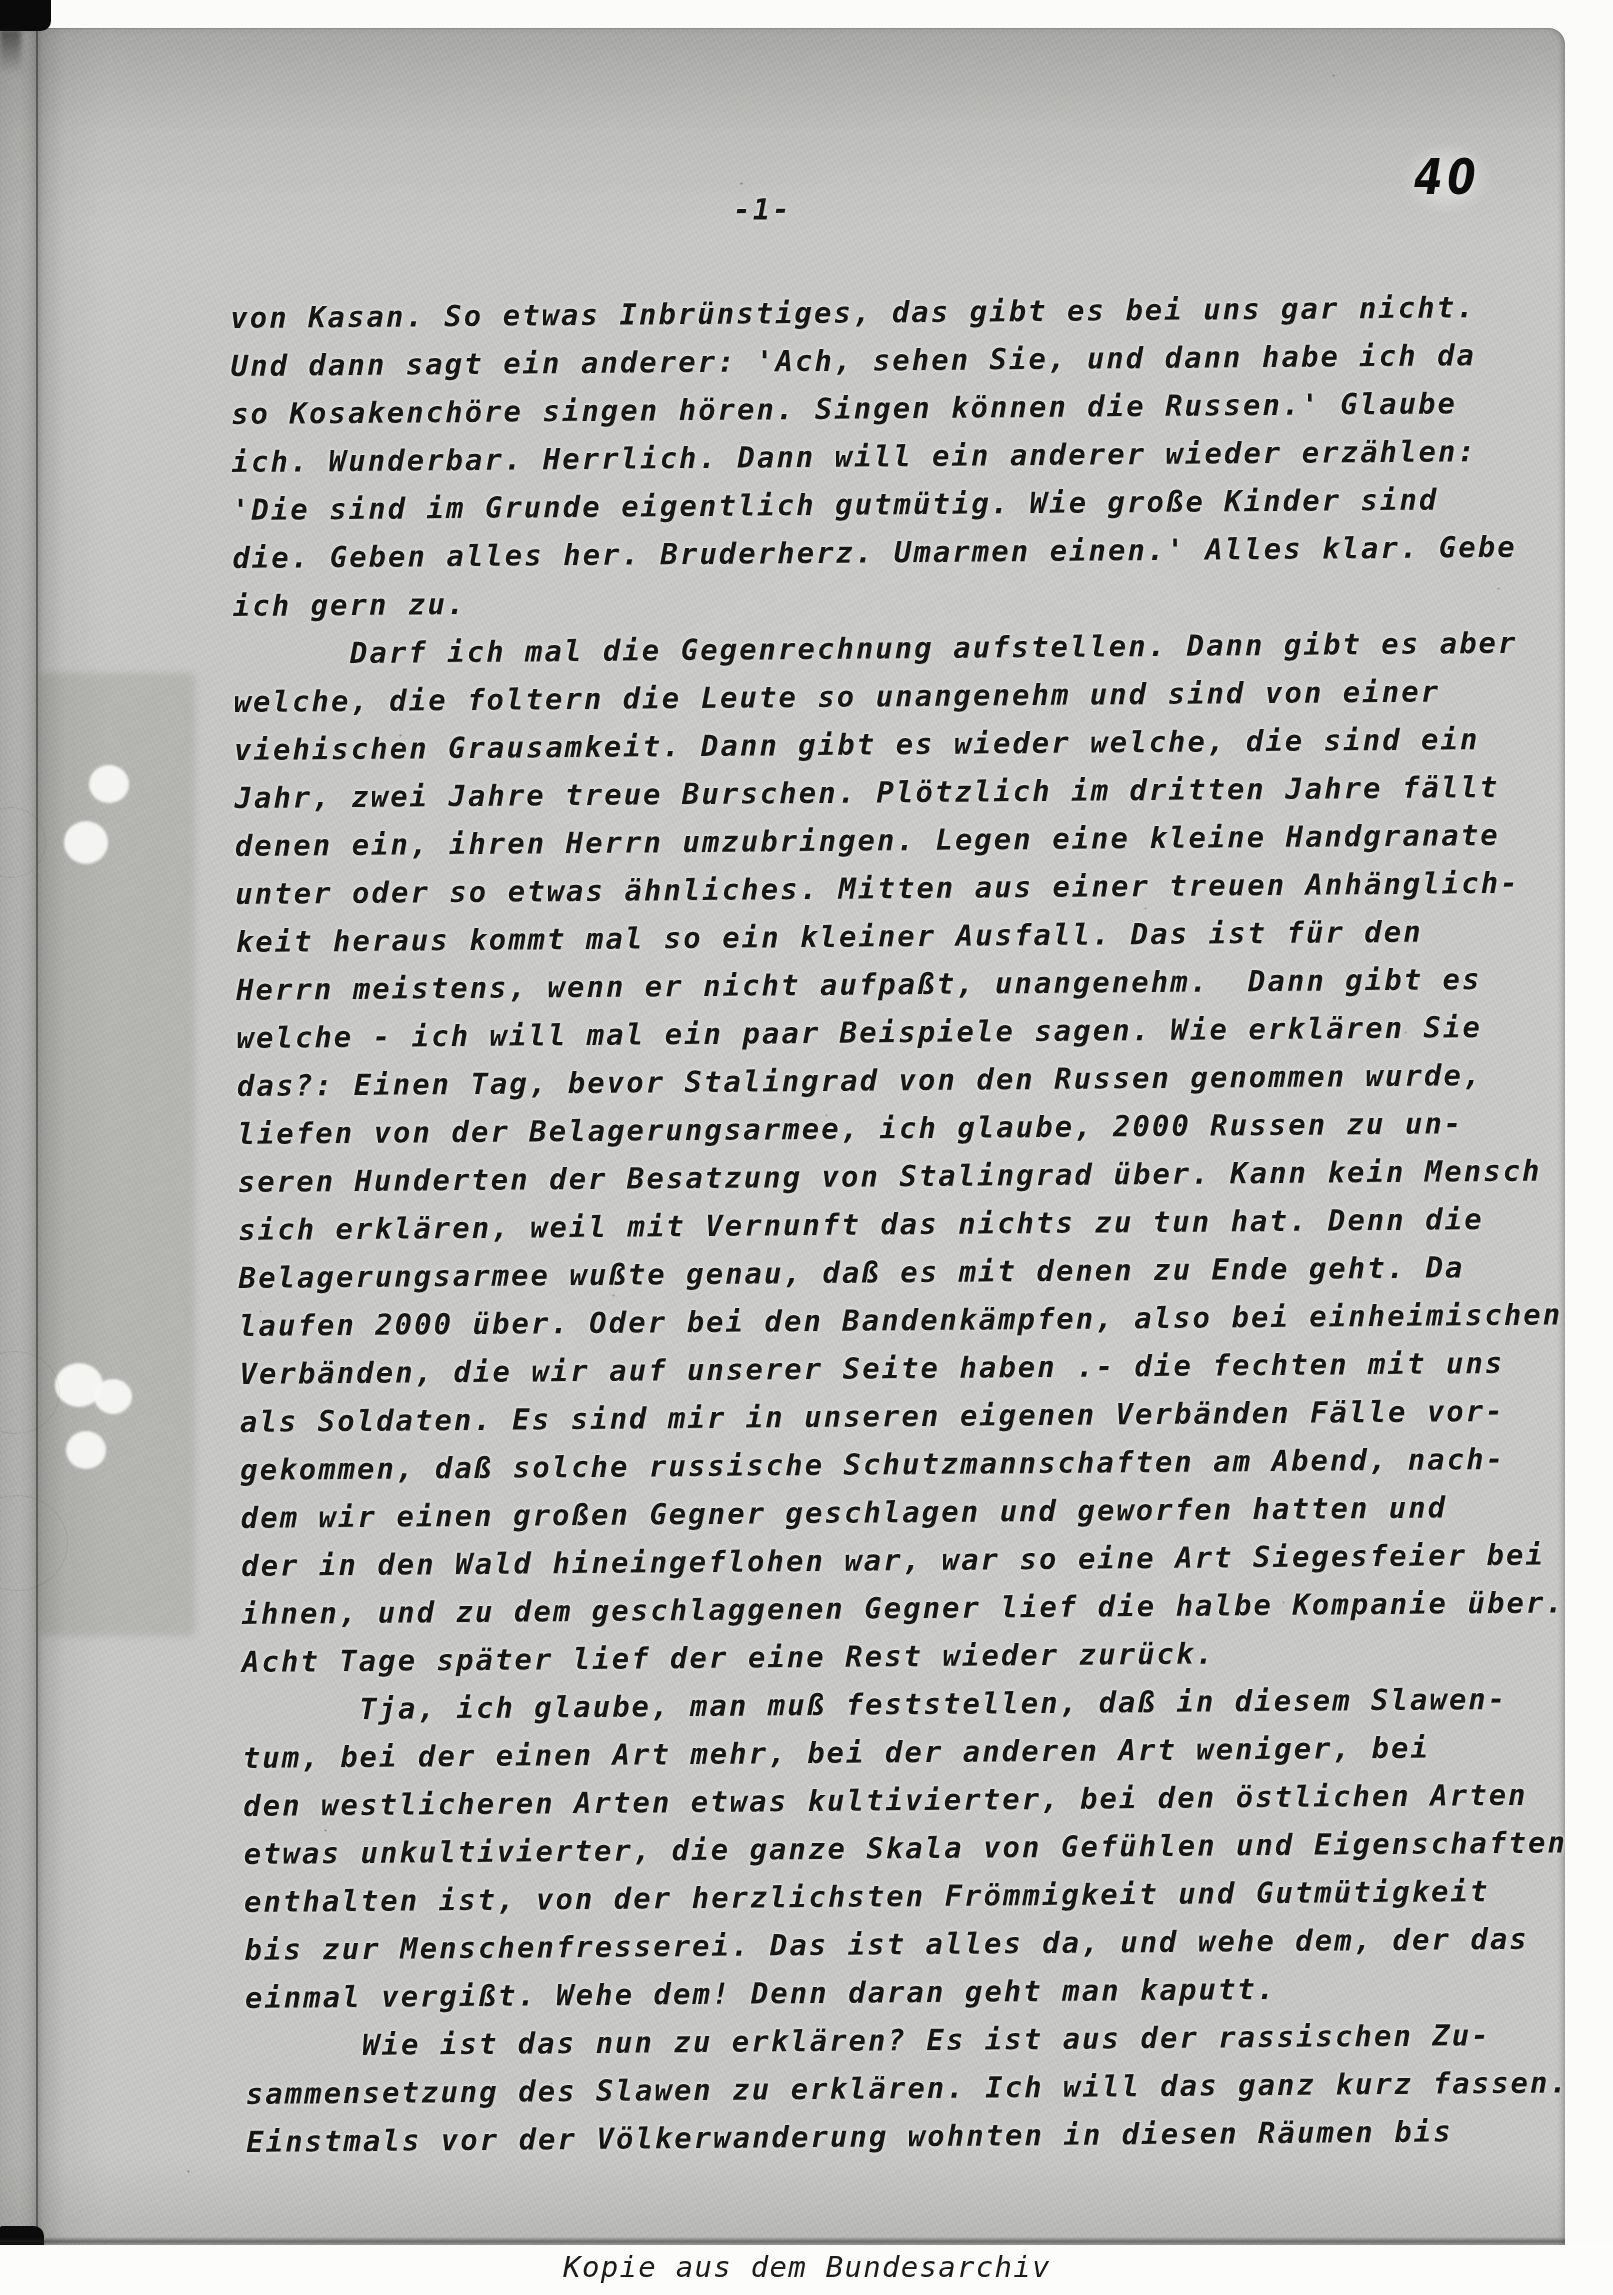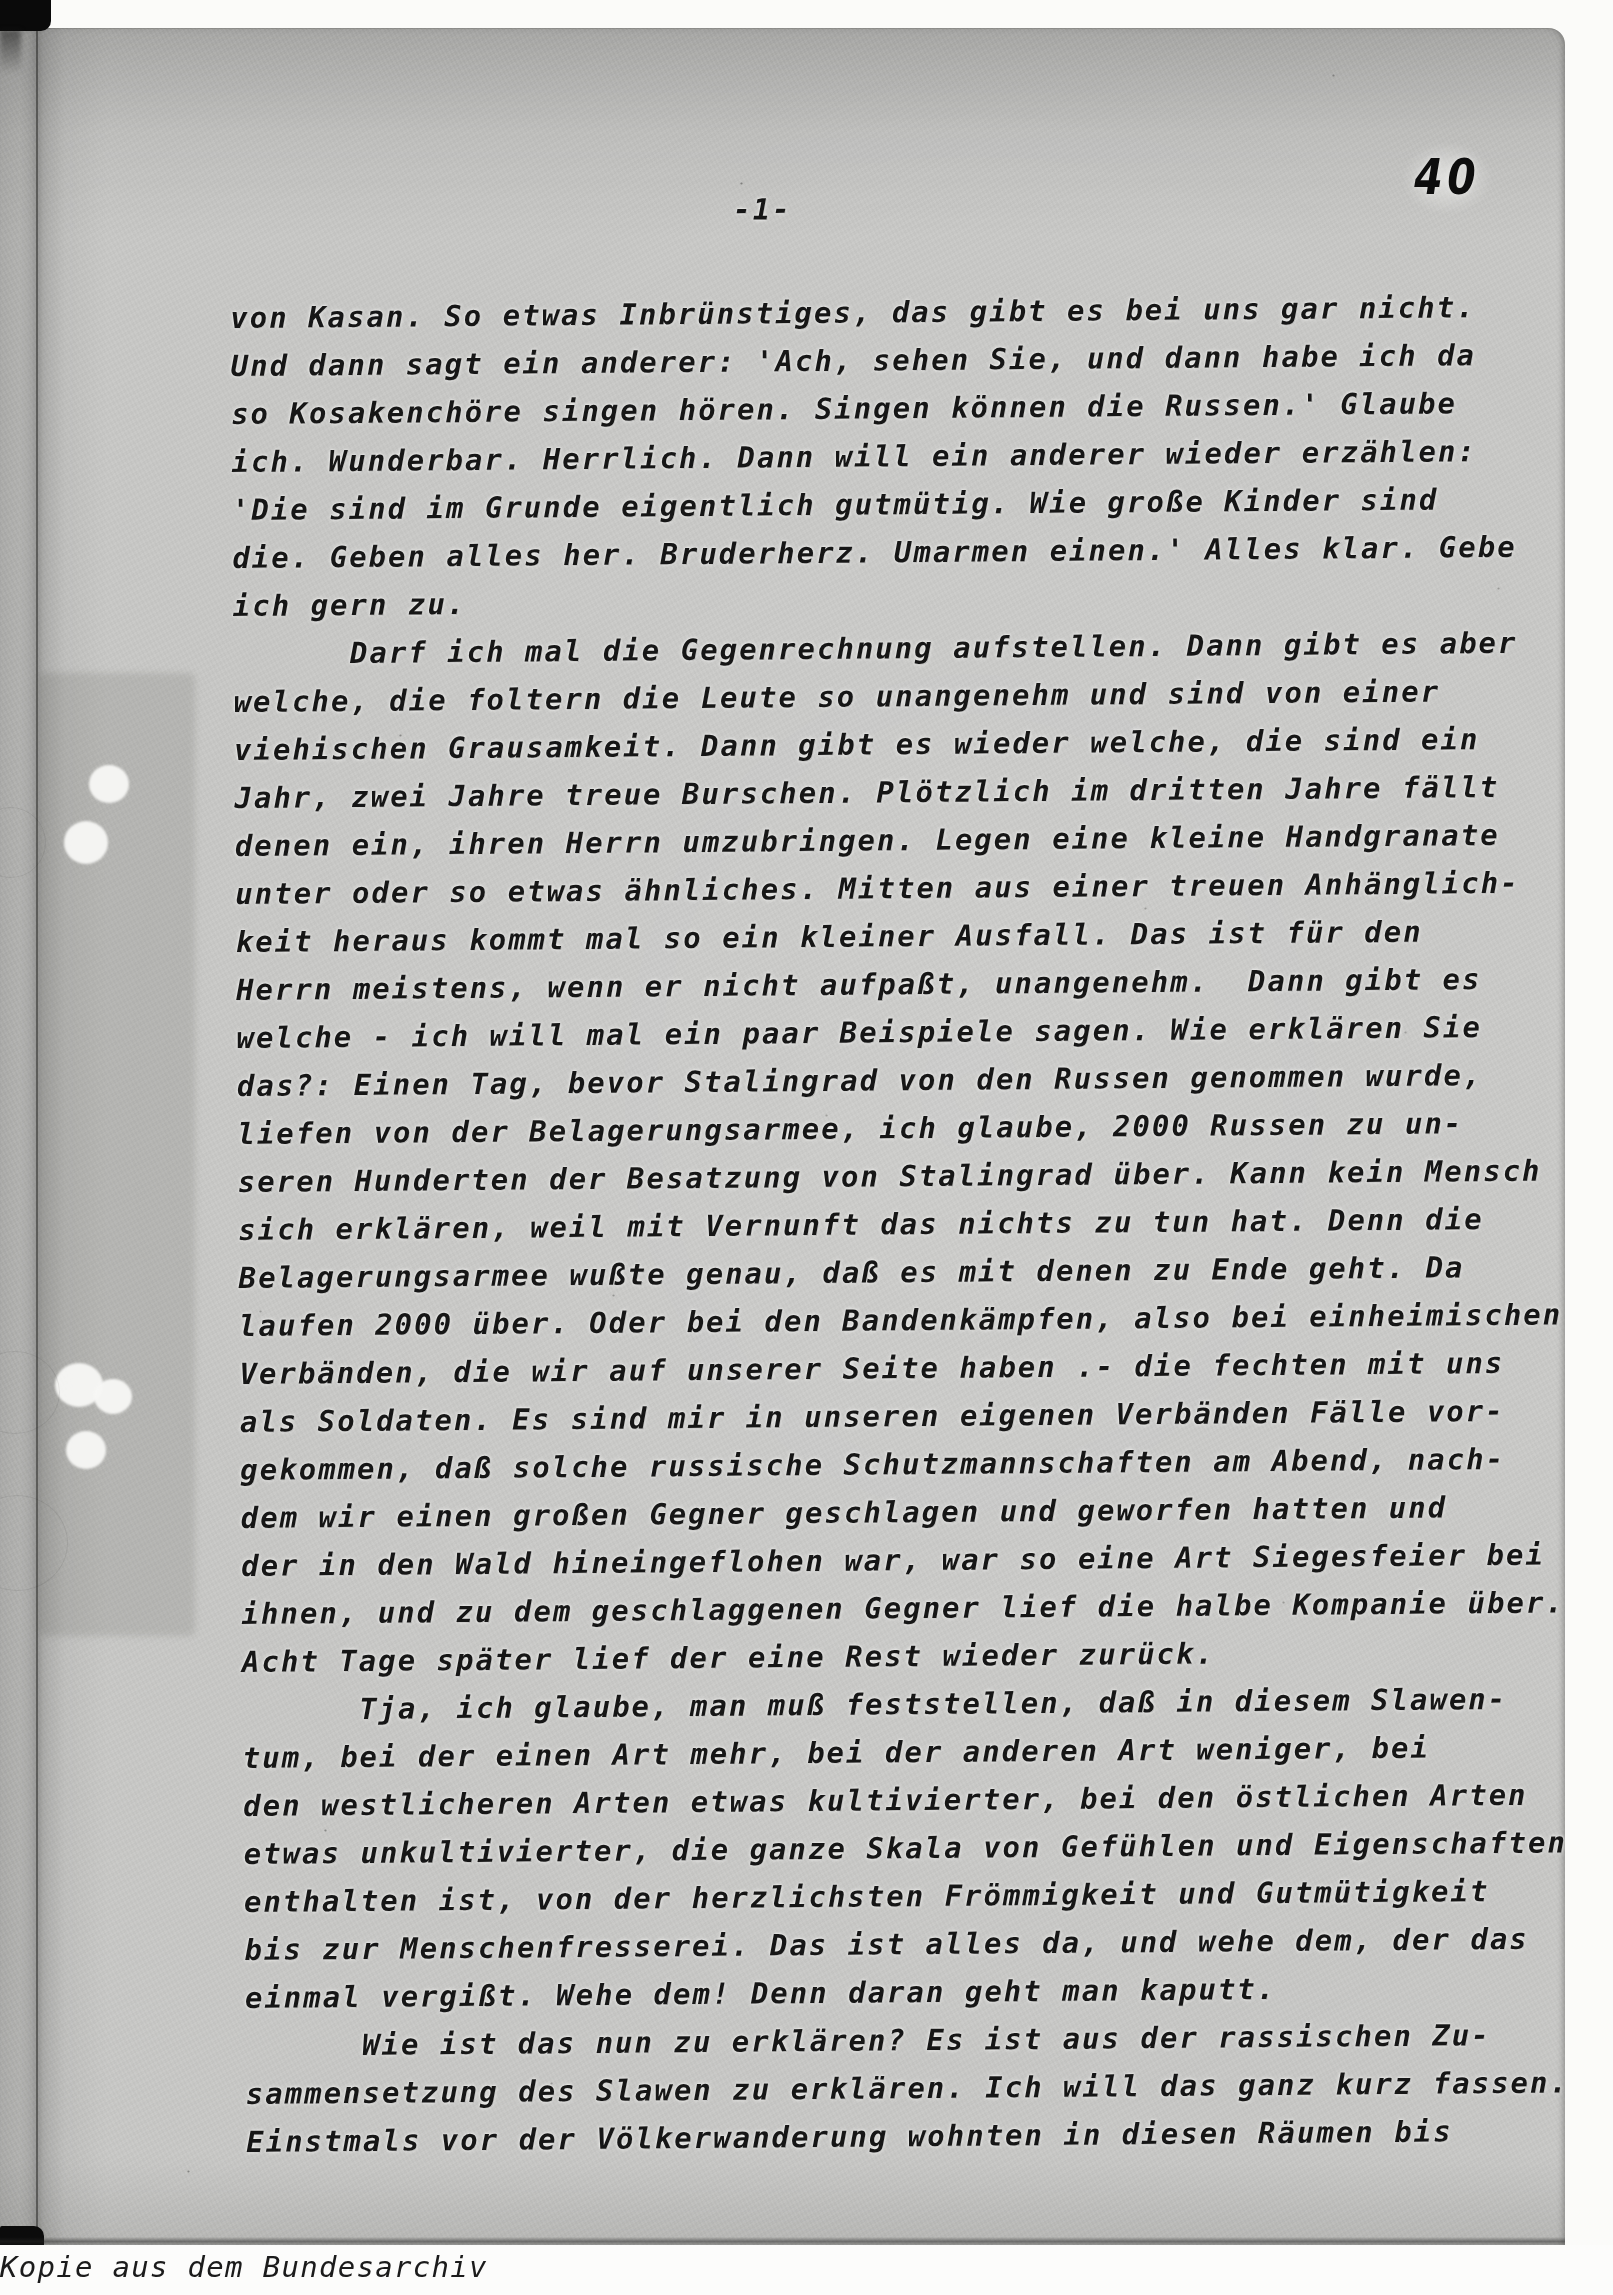--- a/index.html
+++ b/index.html
@@ -115,20 +115,21 @@
     color:#0d0d0d;
     transform:scaleY(1.22);transform-origin:50% 0;
     padding:3.8px 11.3px 6.3px 11.3px;
     background:radial-gradient(ellipse at center, rgba(228,228,226,0.90) 0%, rgba(228,228,226,0) 74%);
     text-shadow:0 0 5px rgba(235,235,233,0.9);
   }
   
   .footer-strip{
     position:absolute;left:0;top:2245px;width:1614px;height:50px;
     background:#fcfcfb;
+    text-align:center;
   }
   .footer-text{
     display:inline-block;
     margin-top:5px;
     font-family:"DejaVu Sans Mono", monospace;
     font-size:29px;
     letter-spacing:1.3px;
     color:#1b1b1b;
     white-space:pre;
   }

